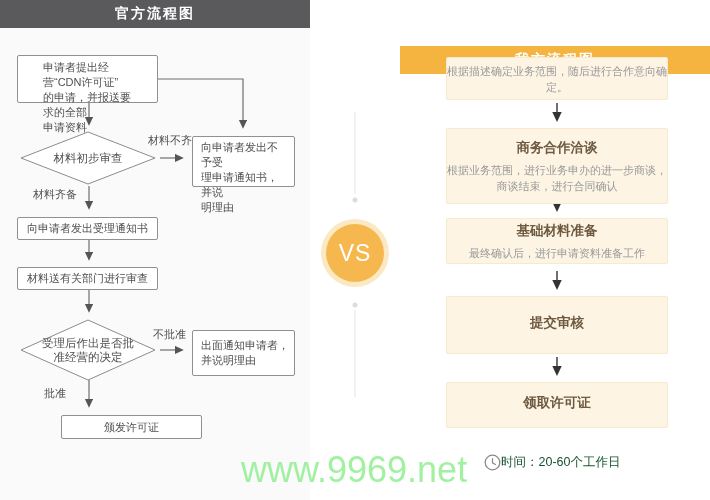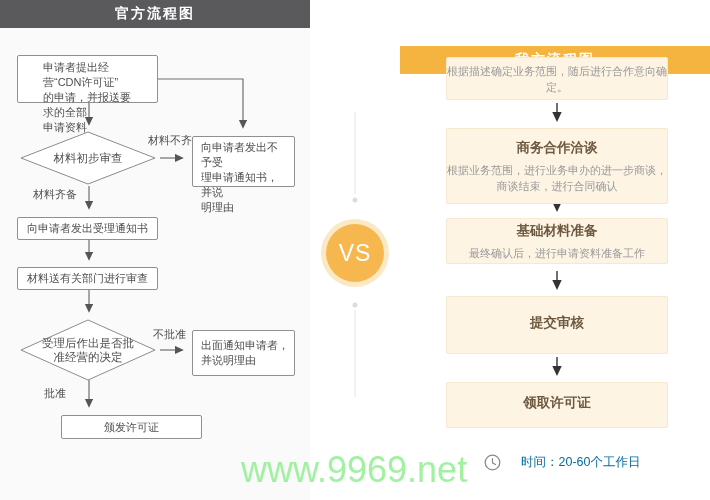--- a/index.html
+++ b/index.html
@@ -47,22 +47,22 @@
   
   .vs {
     position:absolute; left:326px; top:224px; width:58px; height:58px;
     background:#f6b84e; border-radius:50%; box-shadow:0 0 0 5px #fbe9c6;
     display:flex; align-items:center; justify-content:center;
     color:#fff; font-size:23px; letter-spacing:1px;
   }
 
   
   .timerow {
-    position:absolute; left:484px; top:454px; display:flex; align-items:center; gap:20px;
-    color:#0369a1; font-size:12.5px;
+    position:absolute; left:484px; top:454px; display:flex; align-items:center; gap:0;
+    color:#14532d; font-size:12.5px;
   }
 
   .watermark {
     position:absolute; left:241px; top:449px; font-size:36px;
     color:#98f098; opacity:0.9; z-index:9; white-space:nowrap;
   }
 </style>
 </head>
 <body>
 

